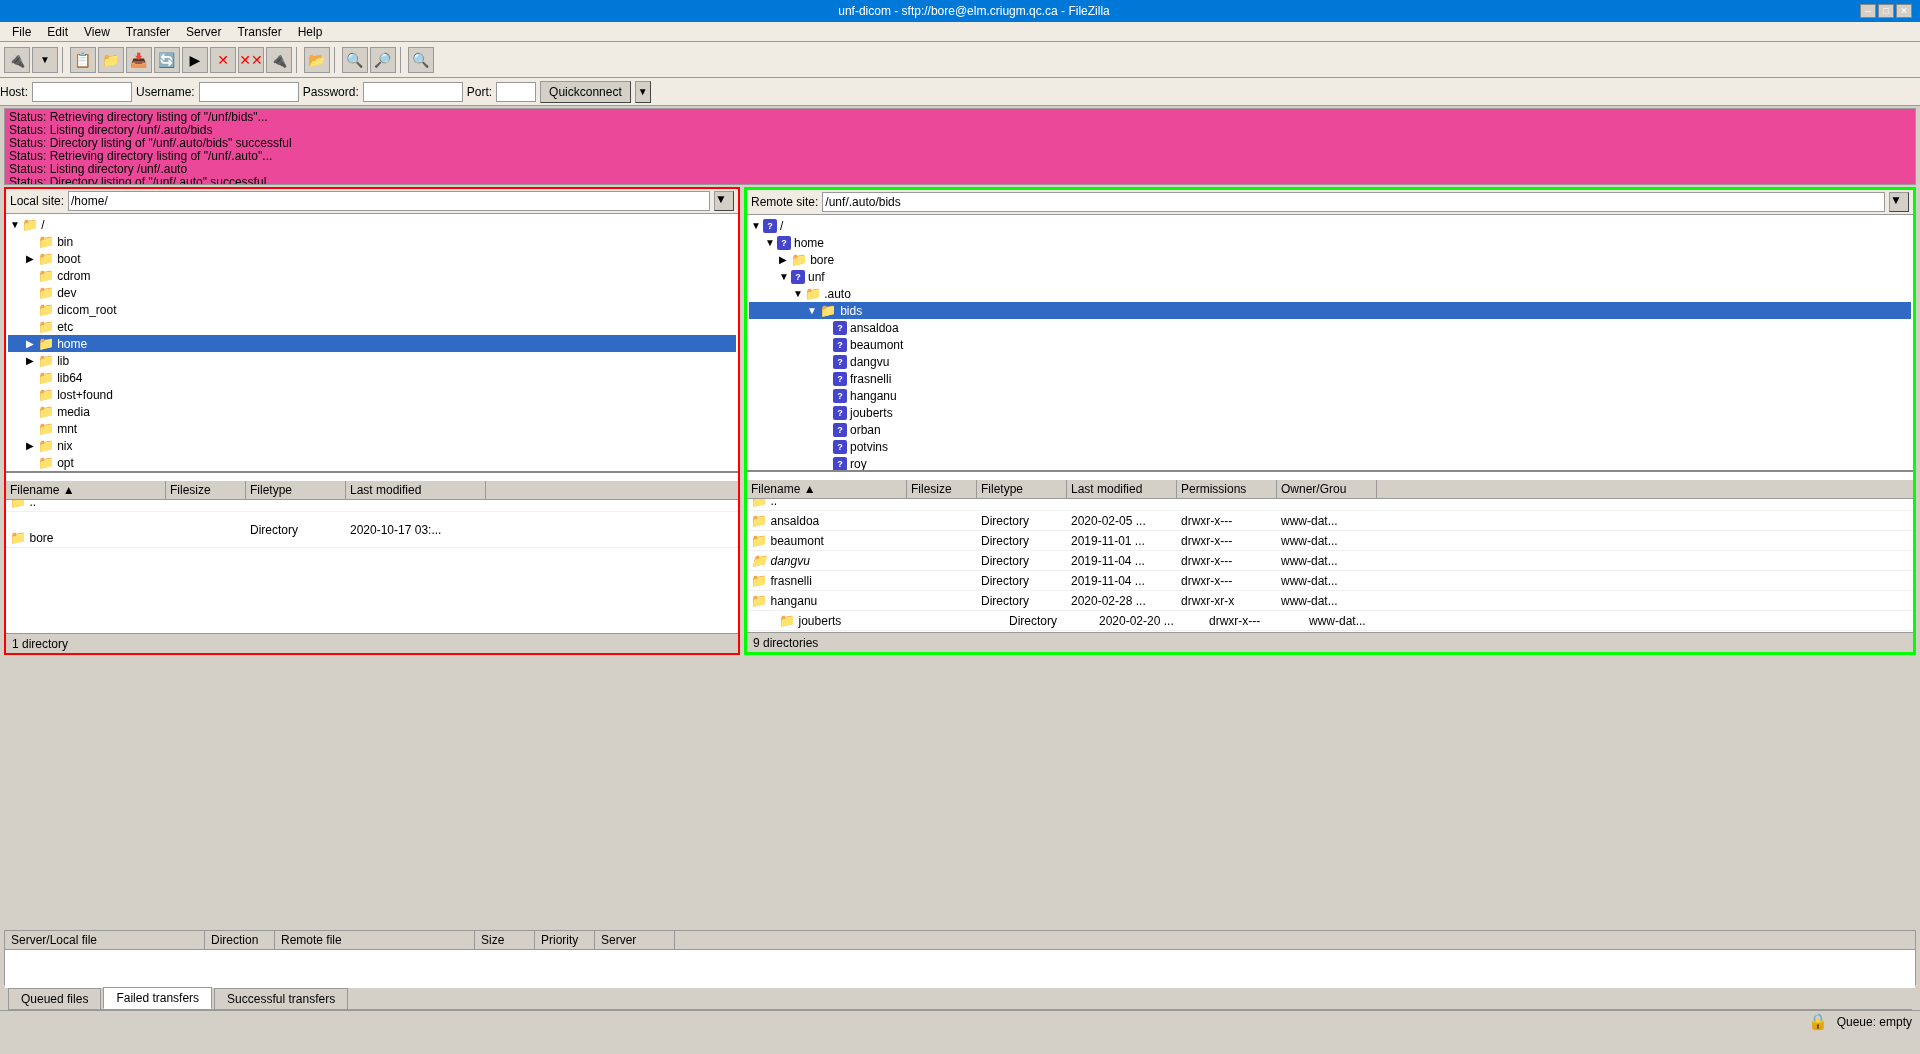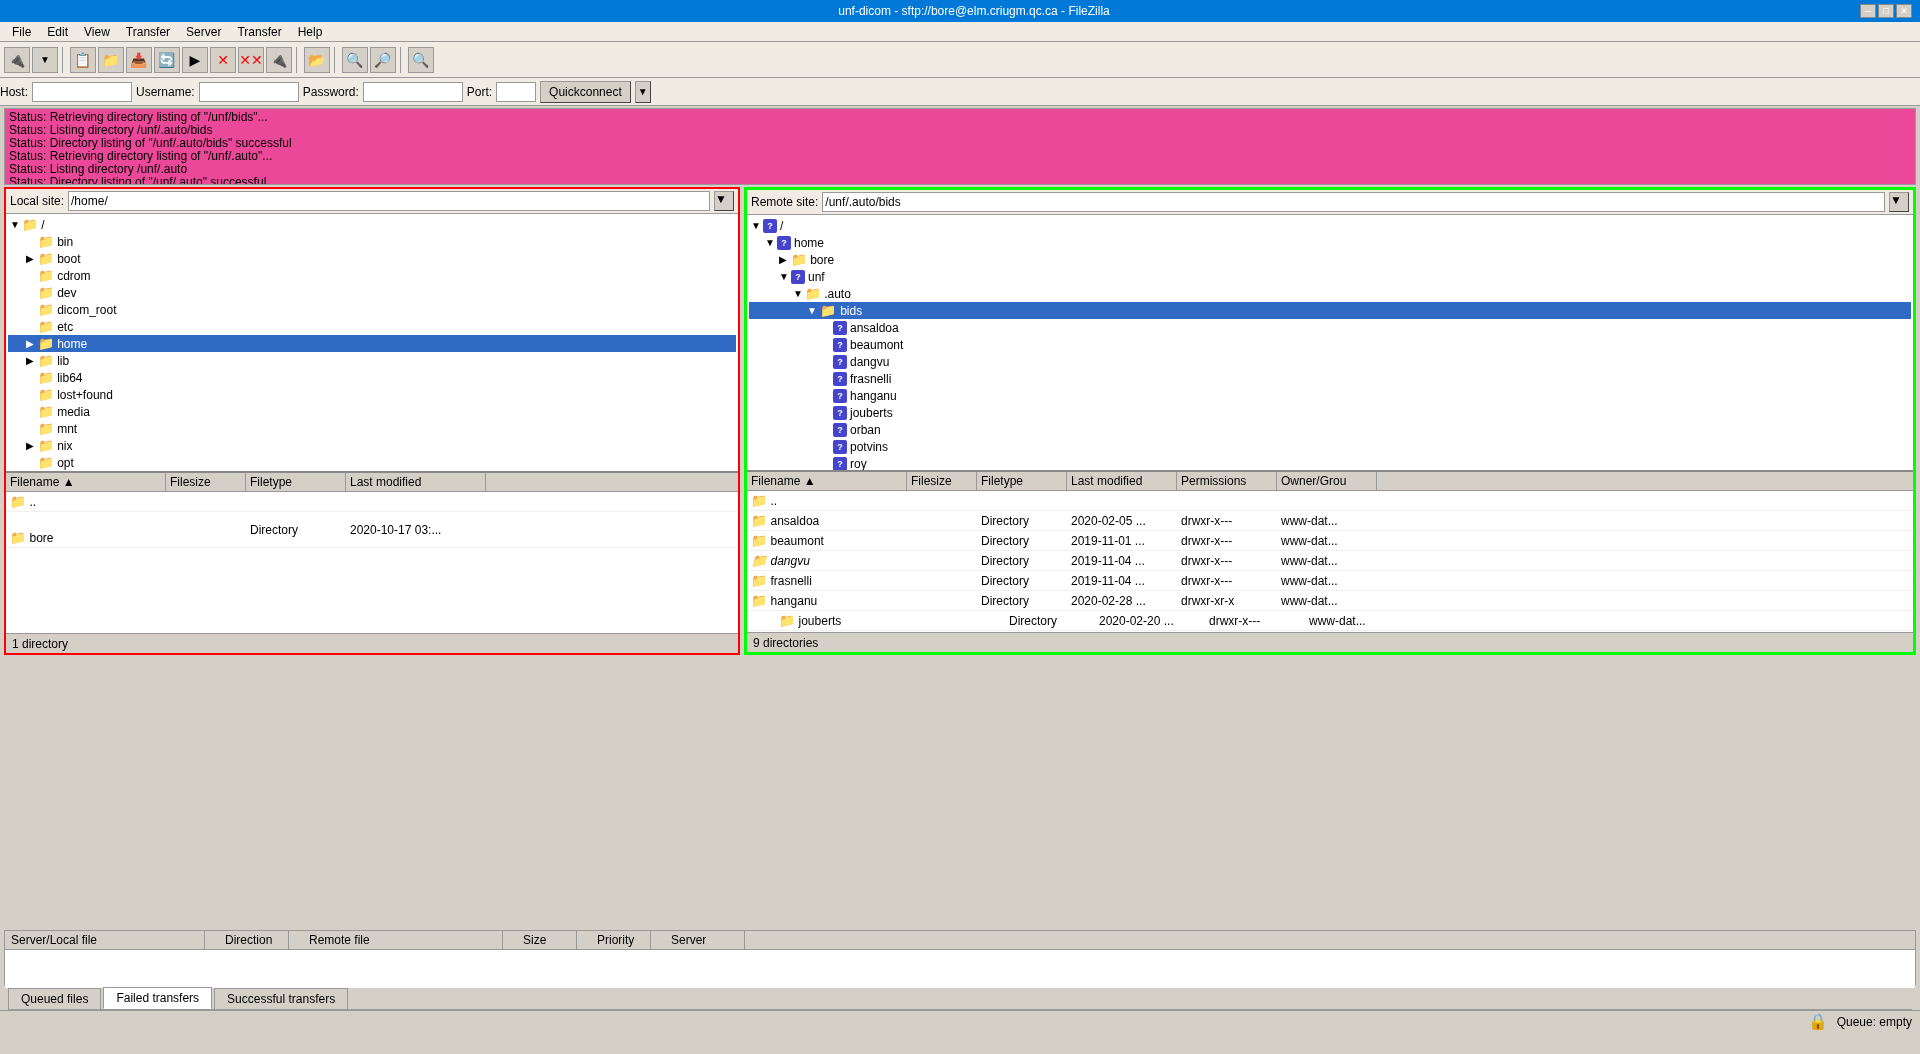--- a/index.html
+++ b/index.html
@@ -43,28 +43,28 @@
     #remote-path { flex: 1; height: 20px; border: 1px solid #999; background: white; font-size: 12px; padding: 0 2px; }
 
     
     .tree-view { flex: 1; background: white; overflow-y: auto; overflow-x: hidden; border-bottom: 2px solid #888; padding: 2px; }
     .tree-item { display: flex; align-items: center; padding: 1px 2px; cursor: pointer; white-space: nowrap; font-size: 12px; }
     .tree-item.selected { background: #0078d7; color: white; }
     .tree-arrow { width: 12px; display: inline-block; font-size: 10px; }
 
     
     .file-list { height: 160px; background: white; overflow-y: auto; font-size: 12px; }
-    .file-list-header { display: flex; background: #d4d0c8; border-bottom: 1px solid #999; position: sticky; top: 0; }
+    .file-list-header { display: flex; background: #d4d0c8; border-bottom: 1px solid #999; position: sticky; top: 8px; }
     .file-list-header .col { padding: 2px 4px; border-right: 1px solid #999; font-size: 12px; cursor: pointer; font-weight: normal; }
     .file-list-row { display: flex; align-items: center; padding: 1px 0; border-bottom: 1px solid #f0f0f0; }
     .file-list-row .col { padding: 1px 4px; overflow: hidden; text-overflow: ellipsis; white-space: nowrap; }
 
     
     .status-count { background: #d4d0c8; height: 20px; display: flex; align-items: center; padding: 0 6px; font-size: 12px; border-top: 1px solid #999; }
-    #transfer-header { display: flex; background: #d4d0c8; border-bottom: 1px solid #999; gap: 14px; }
+    #transfer-header { display: flex; background: #d4d0c8; border-bottom: 1px solid #999; }
     #tabs-bar { display: flex; align-items: flex-end; margin: 0 4px; border-bottom: 1px solid #999; }
     .tab { padding: 3px 12px; background: #d4d0c8; border: 1px solid #999; border-bottom: none; cursor: pointer; font-size: 12px; margin-right: 2px; }
     .tab.active { background: white; border-bottom: 1px solid white; }
     #statusbar-bottom { background: #d4d0c8; height: 22px; display: flex; align-items: center; justify-content: flex-end; padding: 0 8px; gap: 8px; border-top: 1px solid #999; font-size: 12px; }
 
     #main-content { display: flex; flex-direction: column; height: calc(1054px - 22px); }
   </style>
 </head>
 <body>
 

